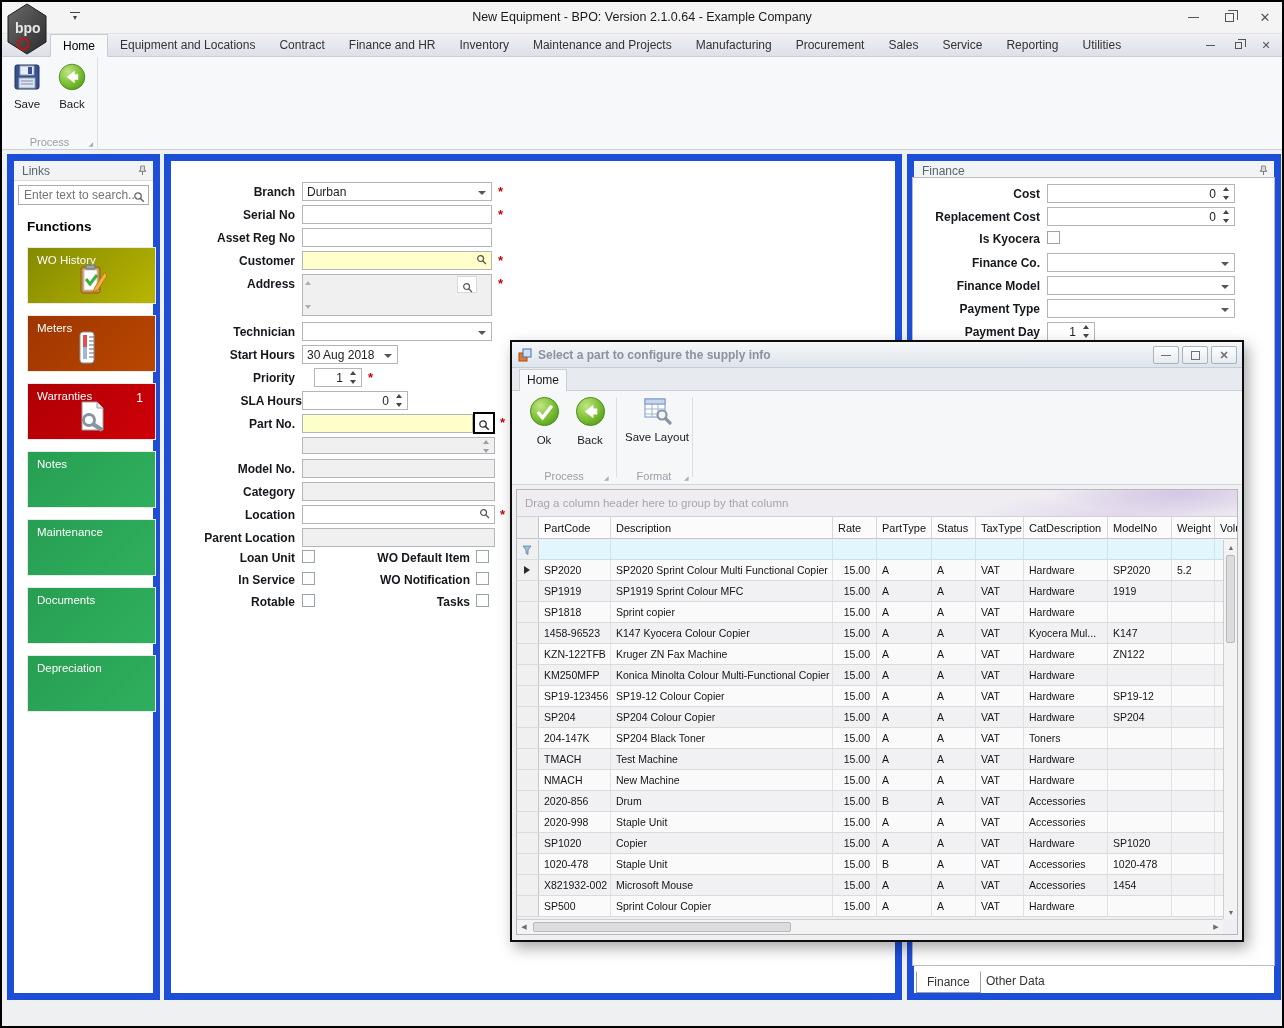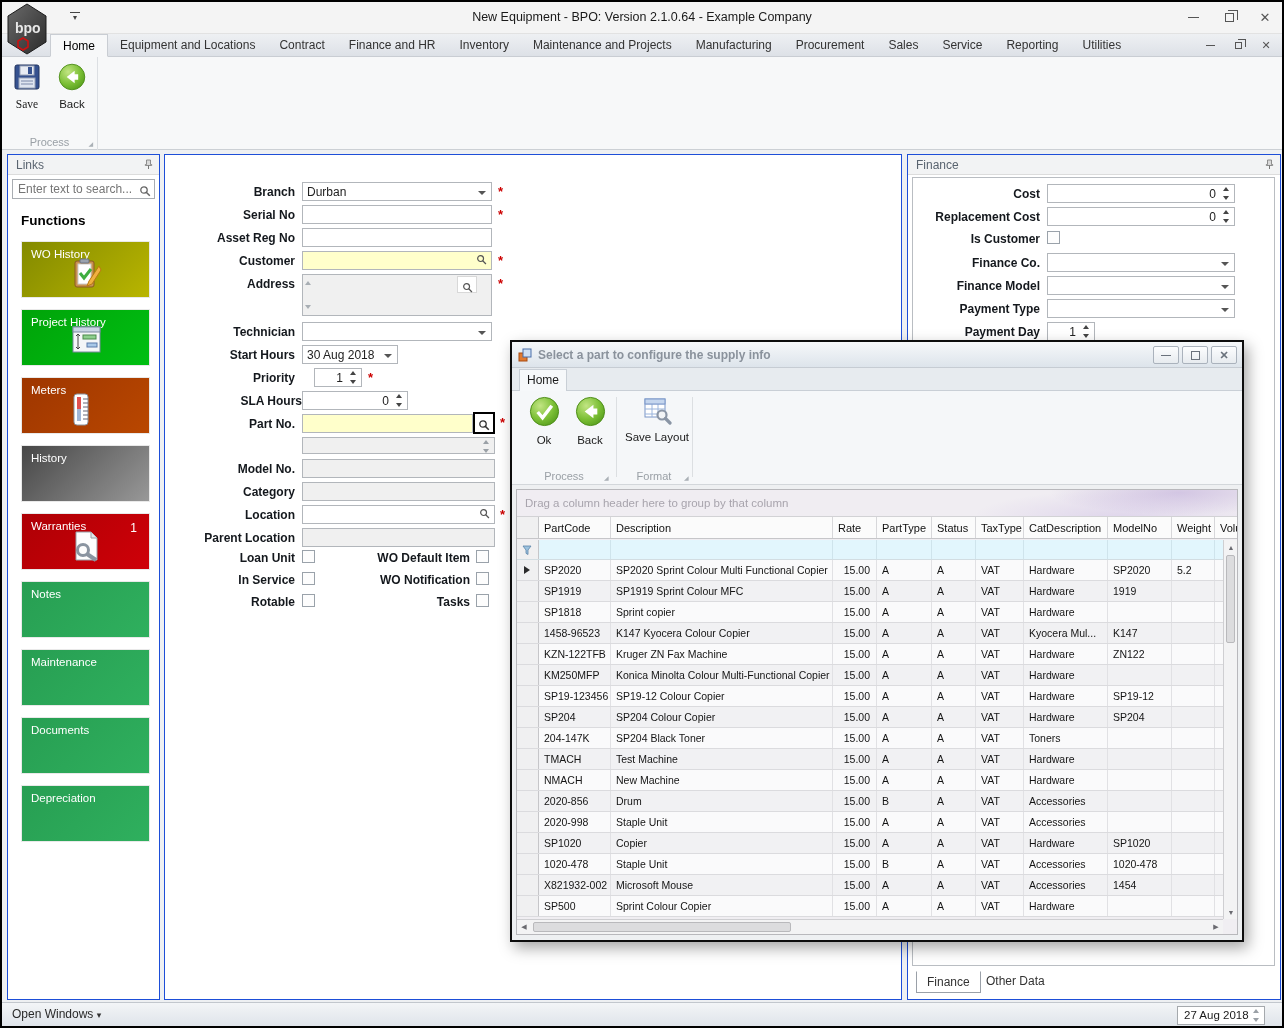--- a/index.html
+++ b/index.html
@@ -27,21 +27,21 @@
   .mdi-controls .box2,.mdi-controls .box2:before{width:7px;height:7px;}
   
   .ribbon{position:absolute;left:0;top:55px;right:0;height:93px;background:#f7f8f9;border-bottom:1px solid #ccd0d5;}
   .rb-group{position:absolute;left:0;top:0;width:96px;height:93px;border-right:1px solid #dcdfe3;}
   .bigbtn{position:absolute;top:5px;width:44px;text-align:center;}
   .bigbtn .ic{display:inline-block;width:30px;height:30px;}
   .bigbtn .bl{font-size:11.5px;color:#1a1a1a;margin-top:2px;}
   .grp-label{position:absolute;bottom:2px;left:0;right:0;text-align:center;font-size:11px;color:#9aa0a6;}
   .grp-corner{position:absolute;bottom:3px;right:4px;font-size:6px;color:#aab0b6;}
   
-  .panel{position:absolute;background:#fff;border:1px solid #1d4ed8;}
+  .panel{position:absolute;background:#fff;border:7px solid #1d4ed8;}
   .panel-head{position:absolute;left:0;top:0;right:0;height:20px;background:#f2f3f4;border-bottom:1px solid #dcdcdc;
               font-size:12px;color:#5a6470;padding:3px 0 0 8px;}
   .pin{position:absolute;right:6px;top:4px;}
   .searchbox{position:absolute;left:4px;top:24px;right:4px;height:20px;border:1px solid #a9adb2;background:#fff;}
   .searchbox input{position:absolute;left:3px;top:1px;width:118px;height:16px;border:none;outline:none;font-size:12px;color:#555;font-family:"Liberation Sans",sans-serif;background:transparent;}
   .searchbox .mag{position:absolute;right:3px;top:3px;}
   .func-title{position:absolute;left:13px;top:58px;font-size:13.5px;font-weight:bold;color:#000;}
   .tiles{position:absolute;left:13px;top:86px;width:130px;}
   .tile{position:relative;width:129px;height:57px;margin-bottom:11px;color:#fff;font-size:11.5px;cursor:pointer;border:1px solid #e9e9e9;}
   .tile-label{position:absolute;left:9px;top:6px;}
@@ -165,21 +165,21 @@
           <div class="box2"></div>
         </div>
       <div class="wc">
           <span style="font-size:11px;">✕</span>
         </div>
     </div>
   </div>
 
   <div class="ribbon">
     <div class="rb-group">
-      <div class="bigbtn" style="left:3px;font-family:Liberation Serif, serif;">
+      <div class="bigbtn" style="left:3px;">
         <span class="ic">
           <svg width="30" height="30" viewBox="0 0 30 30">
             <rect x="3" y="3" width="24" height="24" rx="2" fill="#35518f" stroke="#22355f"></rect>
             <rect x="8" y="4" width="14" height="9" fill="#e8ecf4" stroke="#9aa4b8"></rect>
             <rect x="16" y="5" width="4" height="7" fill="#35518f"></rect>
             <rect x="7" y="16" width="16" height="10" fill="#dfe5f0" stroke="#9aa4b8"></rect>
             <path d="M9 19h12 M9 22h12" stroke="#7a88a8" fill="none"></path>
           </svg></span>
         <div class="bl">Save</div>
       </div>
@@ -227,41 +227,28 @@
         <div class="tile" style="background: linear-gradient(135deg, rgb(131, 138, 0), rgb(185, 181, 0));">
           <div class="tile-label">WO History</div>
           <div class="tile-icon"><svg width="36" height="34" viewBox="0 0 36 34">
               <rect x="7" y="4" width="19" height="26" rx="2" fill="#c89050" stroke="#8a5a20"></rect>
               <rect x="10" y="7" width="13" height="20" fill="#fff" stroke="#ccc"></rect>
               <rect x="12" y="2" width="9" height="4" rx="1" fill="#9aa2ae" stroke="#6a7280"></rect>
               <path d="M12 16 l4 5 7-9" stroke="#3fae3f" stroke-width="3" fill="none"></path>
               <path d="M31 9 L21 24 l-2 5 5-2 9-14 z" fill="#f0b040" stroke="#b9790f"></path>
             </svg></div>
         </div>
-        <div class="tile" style="background: linear-gradient(135deg, rgb(0, 163, 9), rgb(0, 191, 18));">
-          <div class="tile-label">Project History</div>
-          <div class="tile-icon"><svg width="36" height="30" viewBox="0 0 36 30">
-              <rect x="5" y="2" width="27" height="25" fill="#f4f6f8" stroke="#7a8aa0"></rect>
-              <rect x="5" y="2" width="27" height="5" fill="#c8d4e4" stroke="#7a8aa0"></rect>
-              <path d="M10 9 v15 M8 11 l2-2 2 2 M8 22 l2 2 2-2" stroke="#444" fill="none"></path>
-              <rect x="15" y="10" width="13" height="4" fill="#8ecf8e" stroke="#4a8a4a"></rect>
-              <rect x="19" y="18" width="10" height="4" fill="#a8c8e8" stroke="#5a7aaa"></rect>
-            </svg></div>
-        </div>
         <div class="tile" style="background: linear-gradient(135deg, rgb(158, 54, 0), rgb(185, 71, 0)); text-decoration: underline;">
           <div class="tile-label">Meters</div>
           <div class="tile-icon"><svg width="26" height="34" viewBox="0 0 26 34">
               <rect x="6" y="1" width="14" height="31" rx="3" fill="#fff" stroke="#8a94a0"></rect>
               <rect x="9" y="4" width="4" height="12" fill="#e05050"></rect>
               <rect x="9" y="16" width="4" height="12" fill="#9fb6d6"></rect>
               <path d="M15 6h5 M15 10h5 M15 14h5 M15 18h5 M15 22h5 M15 26h5" stroke="#667" fill="none"></path>
             </svg></div>
-        </div>
-        <div class="tile" style="background: linear-gradient(135deg, rgb(71, 71, 71), rgb(152, 152, 152));">
-          <div class="tile-label">History</div>
         </div>
         <div class="tile" style="background: linear-gradient(135deg, rgb(174, 0, 5), rgb(207, 0, 8));">
           <div class="tile-label">Warranties</div>
           <div class="tile-badge">1</div>
           <div class="tile-icon"><svg width="36" height="34" viewBox="0 0 36 34">
               <path d="M8 3 h15 l6 6 v22 h-21 z" fill="#fdfdfd" stroke="#98a0a8"></path>
               <path d="M23 3 v6 h6" fill="#e4e8ec" stroke="#98a0a8"></path>
               <circle cx="15" cy="21" r="5.5" fill="none" stroke="#8a94a0" stroke-width="3"></circle>
               <path d="M19 25 l9 6" stroke="#8a94a0" stroke-width="4"></path>
             </svg></div>
@@ -305,21 +292,21 @@
       </span>
   </div>
   <div class="lbl" style="left:880px;top:208px;width:158px;">Replacement Cost</div>
   <div class="inp num" style="left:1045px;top:205px;width:188px;">
     <span class="val">0</span>
     <span class="spin">
         <span class="sp-u"></span>
         <span class="sp-d"></span>
       </span>
   </div>
-  <div class="lbl" style="left:880px;top:230px;width:158px;">Is Customer</div>
+  <div class="lbl" style="left:880px;top:230px;width:158px;">Is Kyocera</div>
   <div class="cb" style="left:1045px;top:229px;"></div>
   <div class="lbl" style="left:880px;top:254px;width:158px;">Finance Co.</div>
   <div class="inp" style="left:1045px;top:251px;width:188px;">
     <span class="val"></span>
     <span class="dd"></span>
   </div>
   <div class="lbl" style="left:880px;top:277px;width:158px;">Finance Model</div>
   <div class="inp" style="left:1045px;top:274px;width:188px;">
     <span class="val"></span>
     <span class="dd"></span>
@@ -561,27 +548,14 @@
         <div class="sbtn" style="bottom:0;left:0;">▼</div>
       </div>
       <div class="hscroll">
         <div class="sbtn" style="left:0;top:0;">◀</div>
         <div class="sthumb" style="top:2px;bottom:2px;left:16px;width:258px;"></div>
         <div class="sbtn" style="right:0;top:0;">▶</div>
       </div>
     </div>
   </div>
 
-  <div class="statusbar">
-    <div class="ow">
-      <span>Open Windows</span>
-      <span style="font-size:9px;color:#333;">▾</span>
-    </div>
-    <div class="date-edit">
-      <span class="val">27 Aug 2018</span>
-      <span class="spin gray">
-          <span class="sp-u"></span>
-          <span class="sp-d"></span>
-        </span>
-    </div>
-  </div>
 
 </div>
 
 </body></html>

